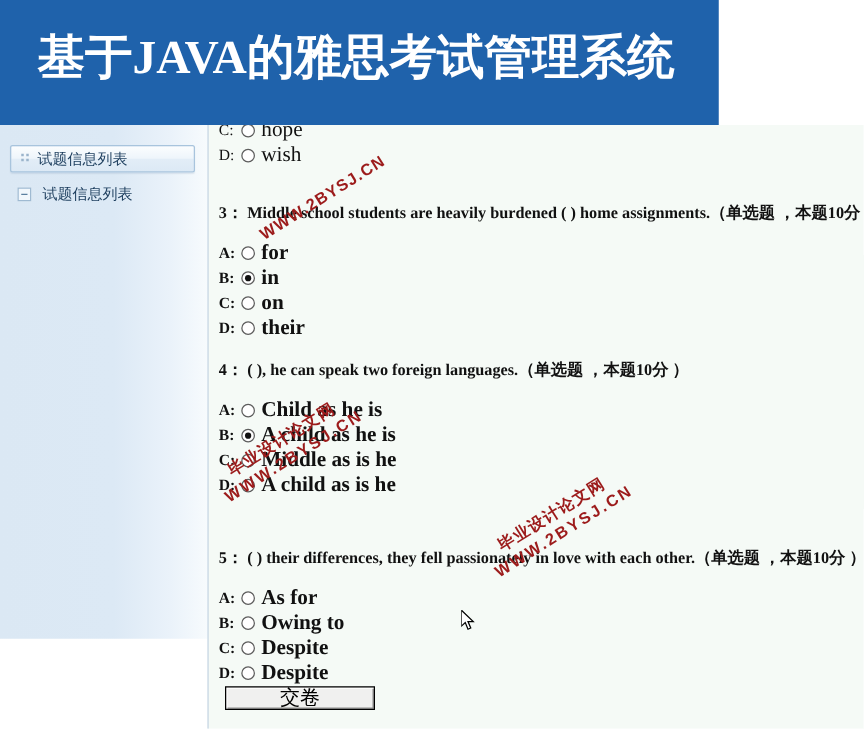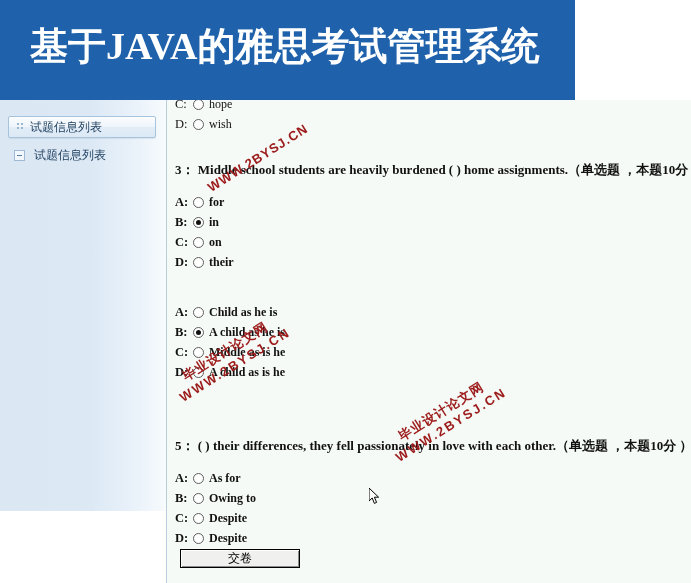--- a/index.html
+++ b/index.html
@@ -181,37 +181,37 @@
     flex: 0 0 auto;
   }
   .radio.checked:after {
     content: "";
     position: absolute;
     left: 2px; top: 2px;
     width: 5px; height: 5px;
     border-radius: 50%;
     background: #111111;
   }
-  .opt-text { font-size: 12px; }
+  .opt-text { font-size: 17px; }
 
   
   #partial-top { position: absolute; left: 8px; top: -6px; }
 
   
   #submit-button {
     position: absolute;
     left: 13px;
     top: 449px;
     width: 120px;
     height: 19px;
     background: #f0f0ef;
     border: 1px solid #000000;
     box-shadow: inset 1px 1px 0 #ffffff, inset -1px -1px 0 #8b8b8b;
     font-family: "Liberation Sans", sans-serif;
-    font-size: 12px;
+    font-size: 16px;
     color: #000000;
     display: flex;
     align-items: center;
     justify-content: center;
     box-sizing: border-box;
     padding: 0;
     cursor: pointer;
   }
 
   
@@ -305,20 +305,24 @@
         <span class="opt-text">on</span>
       </div>
       <div class="opt-row">
         <span class="opt-letter">D:</span>
         <span class="radio"></span>
         <span class="opt-text">their</span>
       </div>
     </div>
 
     <div class="q-block" style="top:188px;">
+      <div class="q-stem">
+        <span>4：</span>
+        <span>( ), he can speak two foreign languages.（单选题 ，本题10分 ）</span>
+      </div>
       <div style="height:14px;"></div>
       <div class="opt-row">
         <span class="opt-letter">A:</span>
         <span class="radio"></span>
         <span class="opt-text">Child as he is</span>
       </div>
       <div class="opt-row">
         <span class="opt-letter">B:</span>
         <span class="radio checked"></span>
         <span class="opt-text">A child as he is</span>

